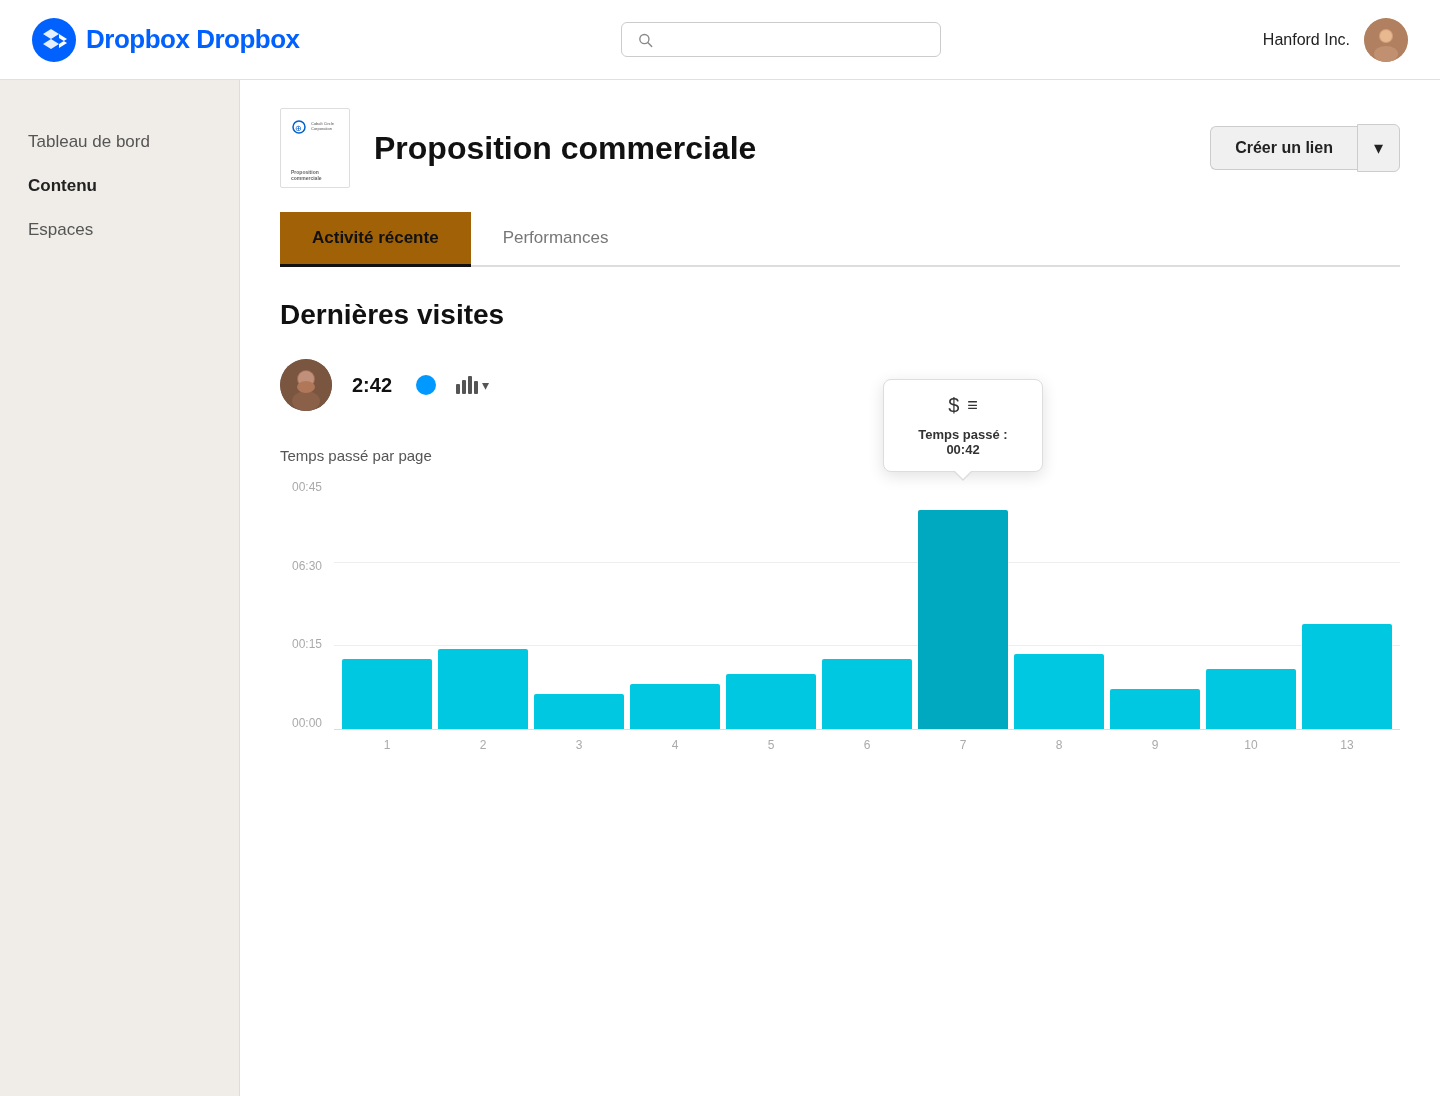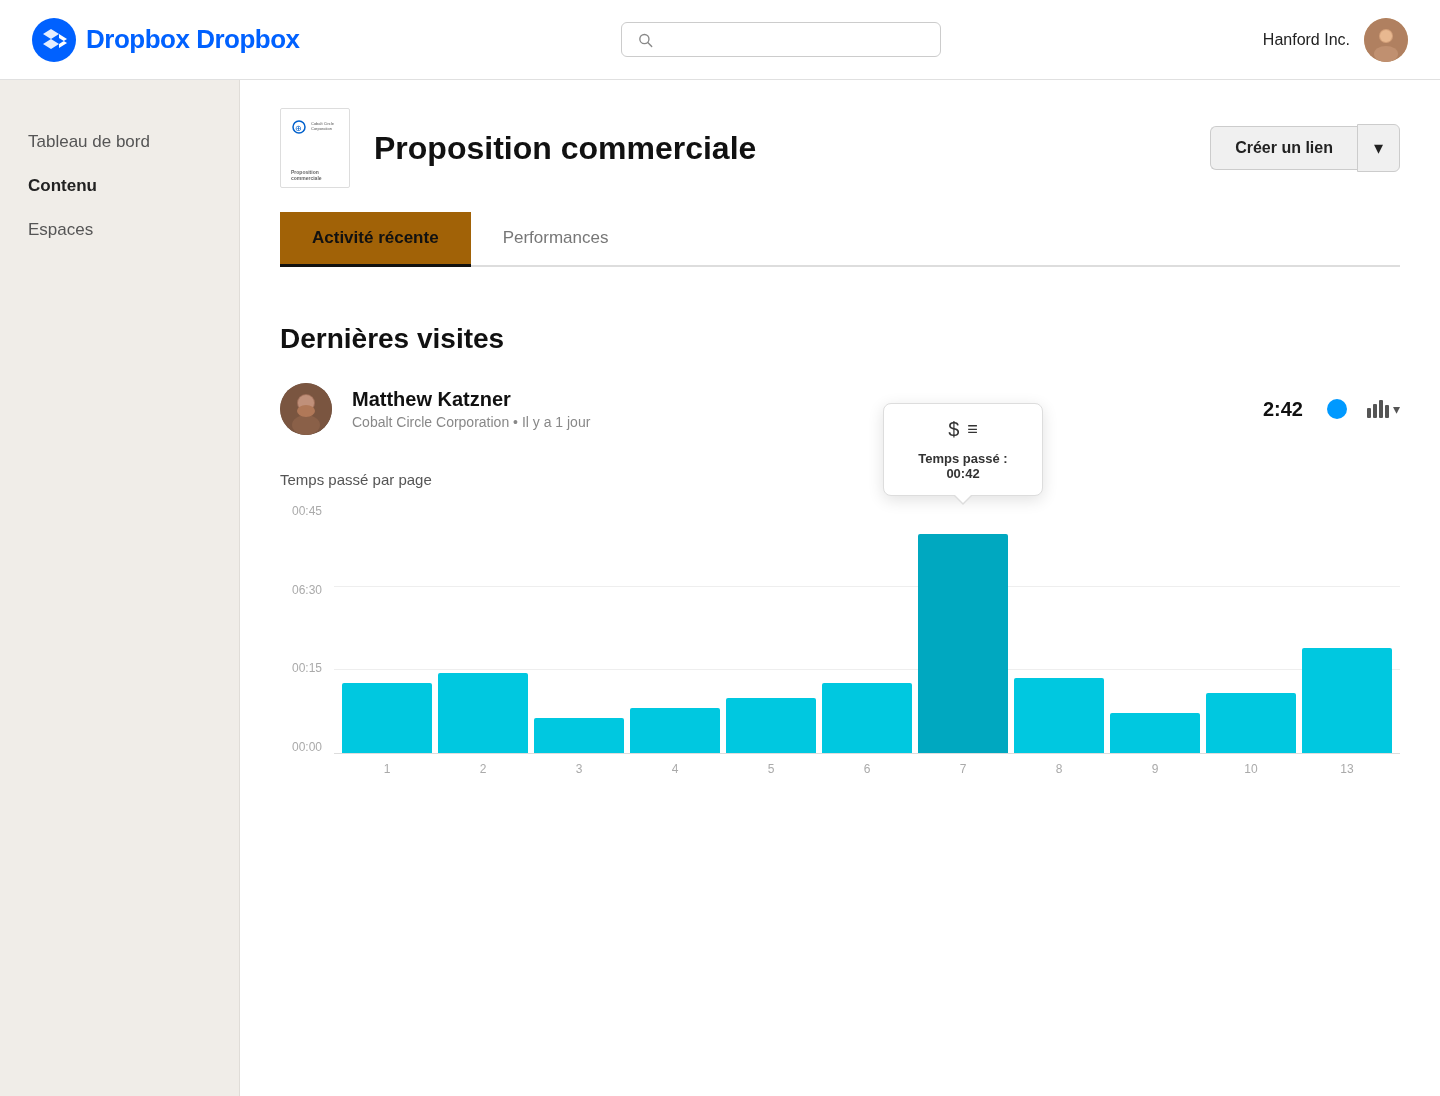--- a/index.html
+++ b/index.html
@@ -189,21 +189,21 @@
     }
     .tab.active {
       color: #111;
       font-weight: 700;
       border-bottom: 3px solid #111;
       background: #a16207;
     }
 
     
     .content {
-      padding: 56px 40px;
+      padding: 32px 40px;
     }
     .section-title {
       font-size: 28px;
       font-weight: 700;
       color: #111;
       margin-bottom: 28px;
     }
 
     
     .visit-row {
@@ -471,28 +471,20 @@
         <div class="visit-avatar">
           <svg width="52" height="52" viewBox="0 0 52 52">
             <circle cx="26" cy="26" r="26" fill="#7a5540"></circle>
             <circle cx="26" cy="20" r="9" fill="#a0705a"></circle>
             <ellipse cx="26" cy="42" rx="14" ry="10" fill="#8a6048"></ellipse>
             <circle cx="26" cy="20" r="8" fill="#c0907a"></circle>
 
             <ellipse cx="26" cy="28" rx="9" ry="6" fill="#b07858"></ellipse>
           </svg>
         </div>
-        <div class="visit-info">
-          <div class="visit-name">Matthew Katzner</div>
-          <div class="visit-meta">
-            <span>Cobalt Circle Corporation</span>
-            <span> • </span>
-            <span>Il y a 1 jour</span>
-          </div>
-        </div>
         <div class="visit-time">2:42</div>
         <div class="visit-live"></div>
         <div class="visit-chart-icon">
           <svg width="22" height="18" viewBox="0 0 22 18" fill="none">
             <rect x="0" y="8" width="4" height="10" rx="1" fill="#555"></rect>
             <rect x="6" y="4" width="4" height="14" rx="1" fill="#555"></rect>
             <rect x="12" y="0" width="4" height="18" rx="1" fill="#555"></rect>
             <rect x="18" y="5" width="4" height="13" rx="1" fill="#555"></rect>
           </svg>
           <span style="font-size:14px;color:#555;">▾</span>

